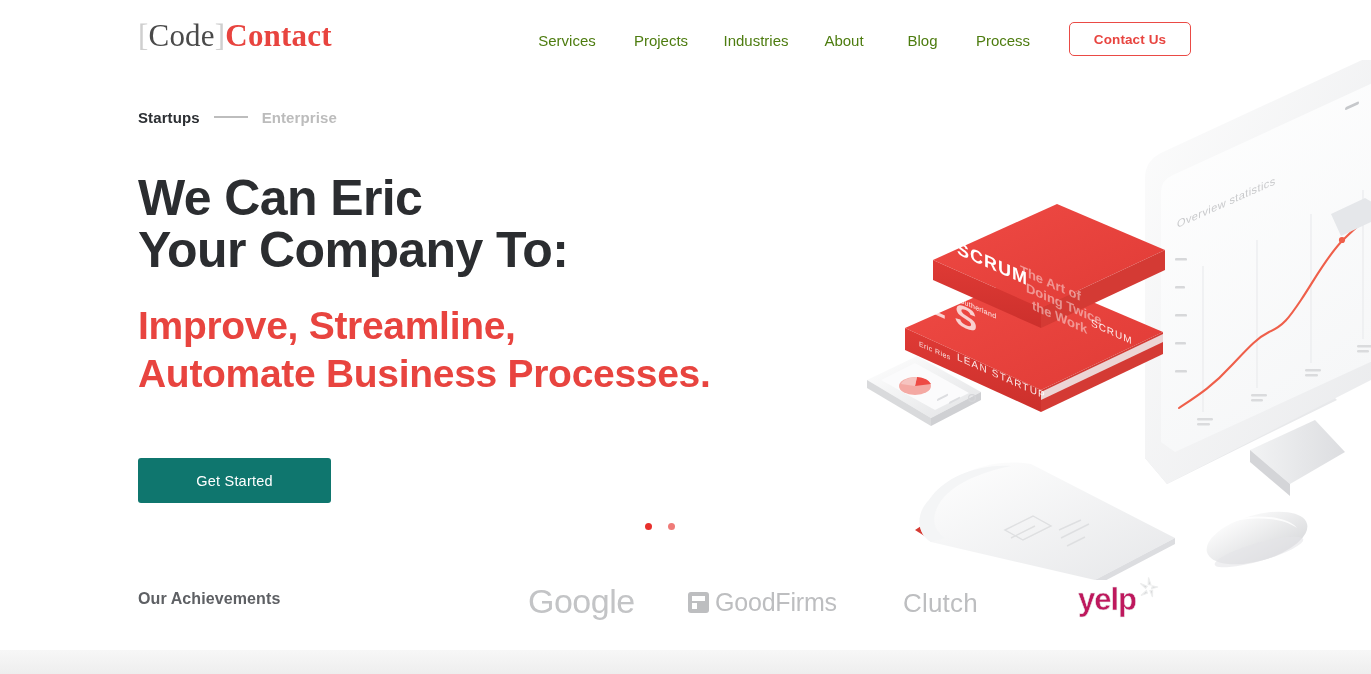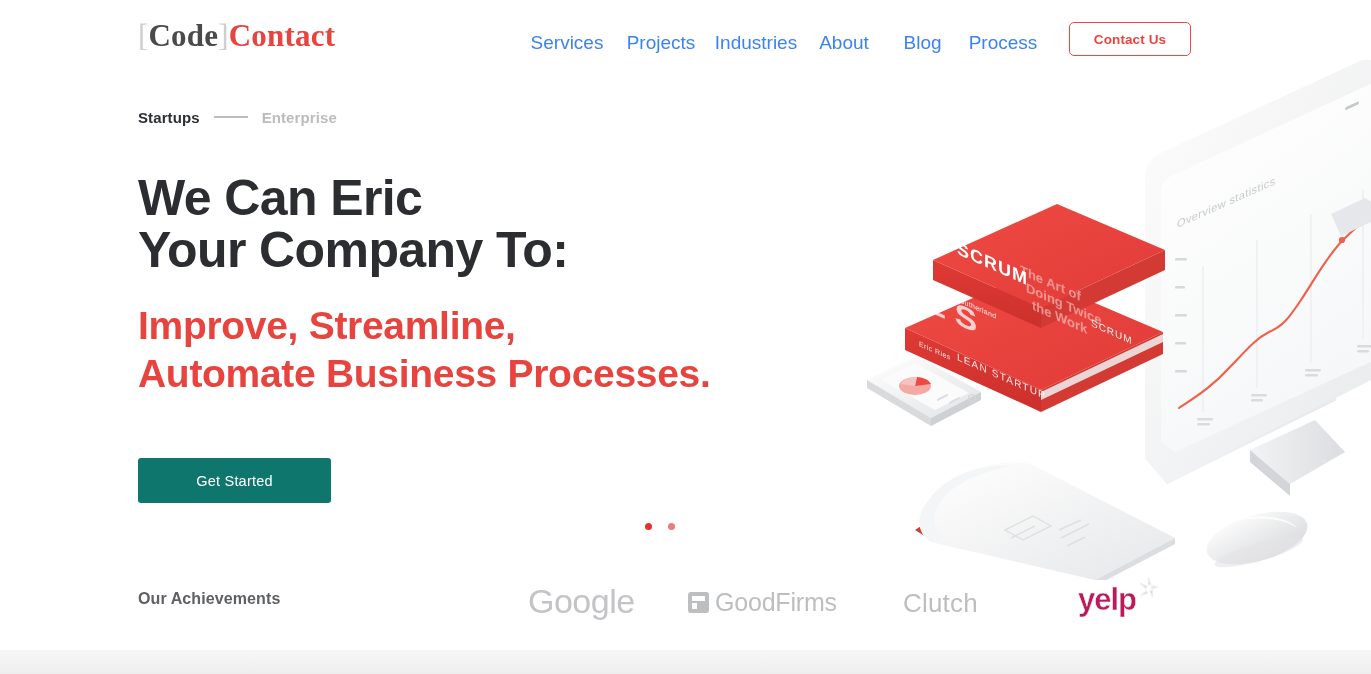--- a/index.html
+++ b/index.html
@@ -18,30 +18,30 @@
     position: absolute; top: 0; left: 0; width: 1371px; height: 78px;
     z-index: 40;
   }
   .logo {
     position: absolute; left: 138px; top: 18px;
     font-family: "Liberation Serif", serif;
     font-size: 31px; letter-spacing: .2px; white-space: nowrap;
     cursor: pointer; user-select: none;
   }
   .logo .brk { color: #cfcfcf; font-weight: 400; }
-  .logo .code { color: #4a4a4a; font-weight: 700; }
+  .logo .code { color: #4a4a4a; font-weight: 400; }
   .logo .bright { color: #e8443f; font-weight: 700; }
 
   .nav {
     position: absolute; left: 520px; top: 28px;
     display: flex; align-items: center;
   }
   .nav a {
     display: block;
-    color: #3b82f6; font-size: 19px; text-decoration: none;
+    color: #4d7c0f; font-size: 15px; text-decoration: none;
     padding: 4px 0; margin-right: 0;
     white-space: nowrap; cursor: pointer;
   }
   .nav-item { display: flex; justify-content: center; }
   .ni-services   { width: 94px; }
   .ni-projects   { width: 94px; }
   .ni-industries { width: 96px; }
   .ni-about      { width: 80px; }
   .ni-blog       { width: 77px; }
   .ni-process    { width: 84px; }

